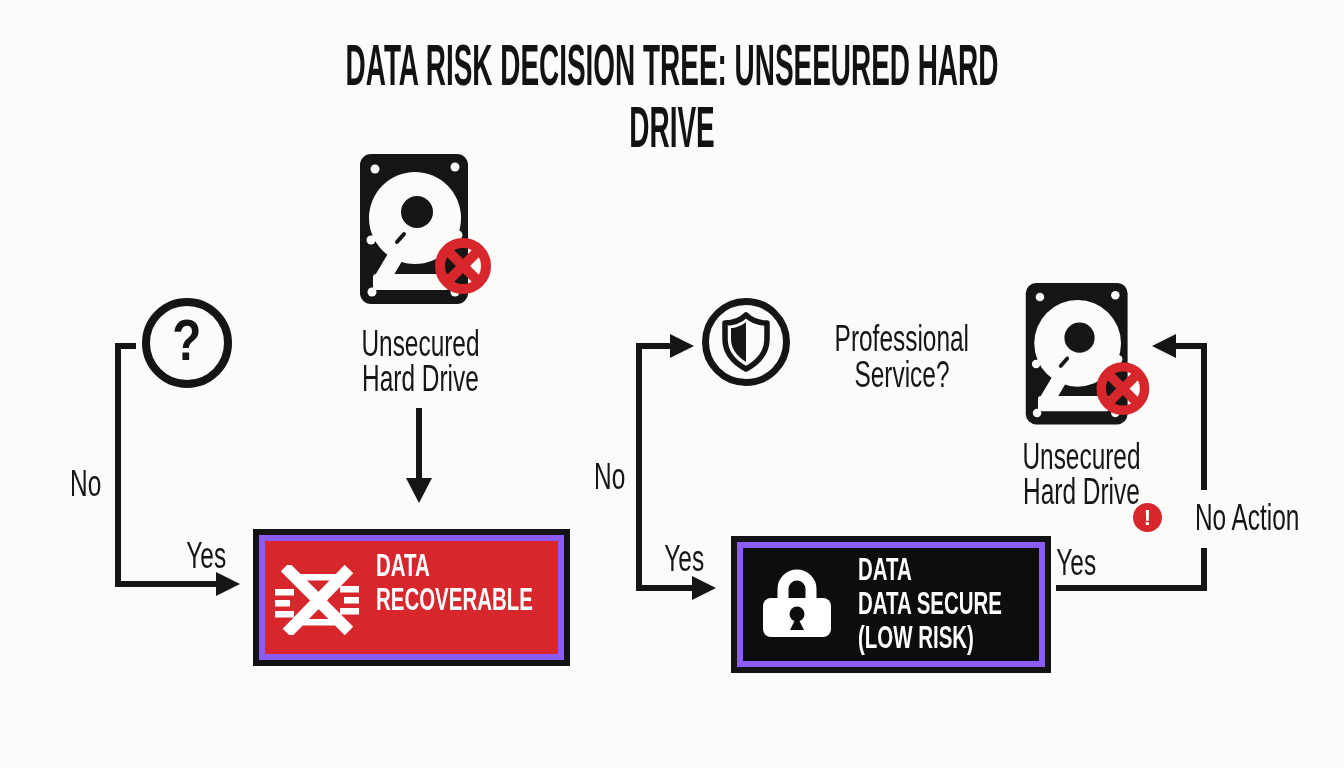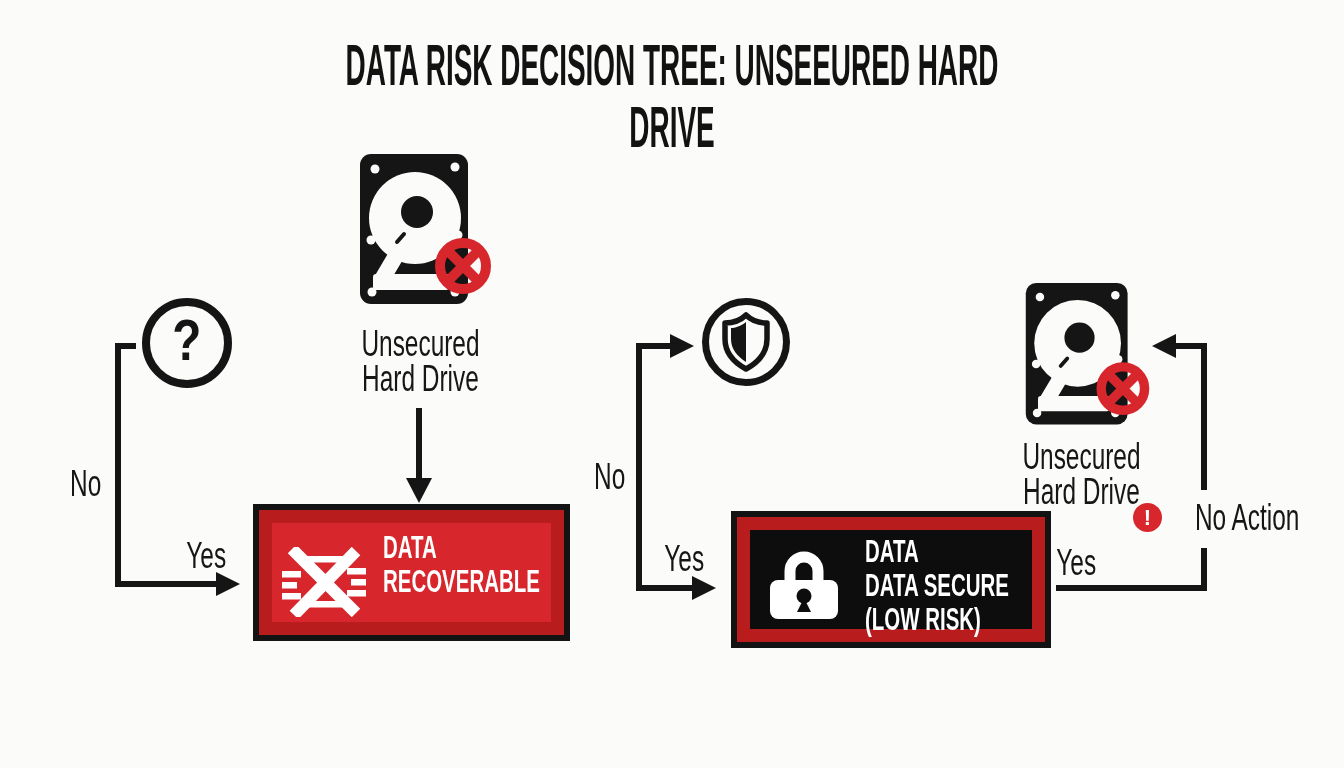--- a/index.html
+++ b/index.html
@@ -24,21 +24,21 @@
   
   .badge-circle {
     position:absolute; box-sizing:border-box; border:8px solid #151515;
     border-radius:50%; background:transparent;
     display:flex; align-items:center; justify-content:center;
   }
   .qmark { font-size:58px; font-weight:700; color:#151515; transform:scaleX(0.82); line-height:1; padding-bottom:6px; }
   
   .outcome {
     position:absolute; box-sizing:border-box; border:6px solid #131313;
-    background:#b91c1c; padding:13px;
+    background:#8b5cf6; padding:6px;margin-top:25px;
   }
   .outcome-inner { position:relative; width:100%; height:100%; }
   .outcome-text { position:absolute; font-size:31px; font-weight:700; line-height:34px; color:#ffffff; white-space:nowrap; }
   .outcome-text div { height:34px; }
   
   .excl {
     position:absolute; width:29px; height:29px; border-radius:50%; background:#d7262c;
     color:#fff; font-weight:700; font-size:22px; line-height:29px; text-align:center;
   }
   svg { display:block; }
@@ -139,20 +139,24 @@
   <div class="lbl" style="left:634px;top:540px;width:100px">
     <span class="cond">Yes</span>
   </div>
 
   <div class="badge-circle" style="left:702px;top:298px;width:88px;height:88px;border-width:7px">
     <svg width="52" height="62" viewBox="0 0 52 62">
       <path d="M26,4 C32,10 40,12 47,12 L47,28 C47,43 37,52 26,58 C15,52 5,43 5,28 L5,12 C12,12 20,10 26,4 Z" fill="none" stroke="#151515" stroke-width="5.5" stroke-linejoin="round"></path>
       <path d="M26,11 C21,15 15,17 11,17 L11,28 C11,38 17,45 26,51 L26,11 Z" fill="#151515"></path>
     </svg>
   </div>
+  <div class="lbl two-line" style="left:792px;top:321px;width:220px;line-height:36px">
+    <div><span class="cond">Professional</span></div>
+    <div><span class="cond">Service?</span></div>
+  </div>
 
   <div class="outcome" style="left:731px;top:511px;width:320px;height:137px">
     <div class="outcome-inner" style="background:#0d0d0d">
       <svg class="abs" style="left:18px;top:19px" width="72" height="72" viewBox="0 0 72 72">
         <path d="M22,32 V22 A14,14 0 0 1 50,22 V32" fill="none" stroke="#ffffff" stroke-width="11"></path>
         <rect x="2" y="31" width="68" height="39" rx="8" fill="#ffffff"></rect>
         <circle cx="36" cy="47" r="7.5" fill="#0d0d0d"></circle>
         <path d="M36,49 L29,63 L43,63 Z" fill="#0d0d0d"></path>
       </svg>
       <div class="outcome-text" style="left:115px;top:5px">

